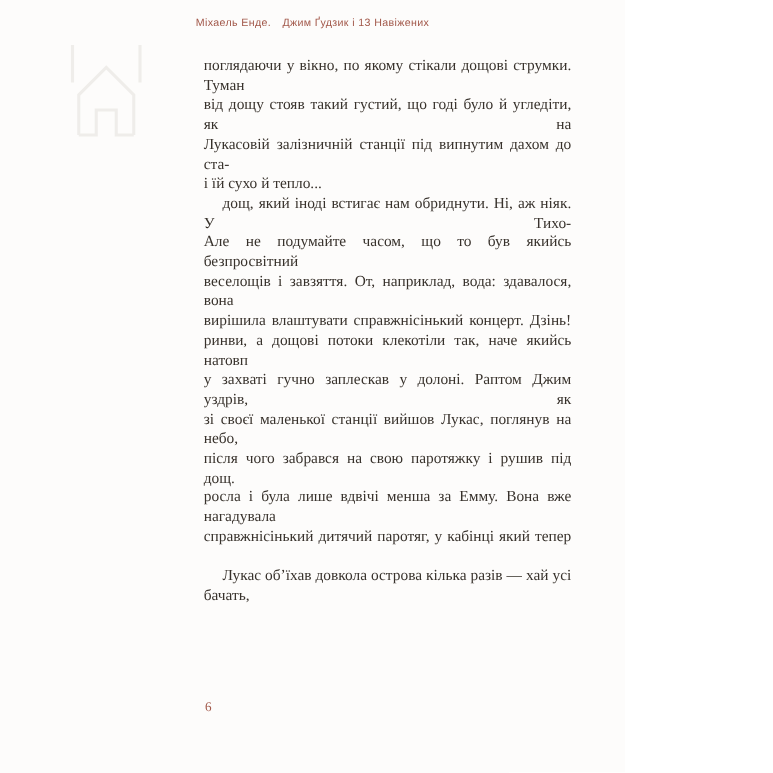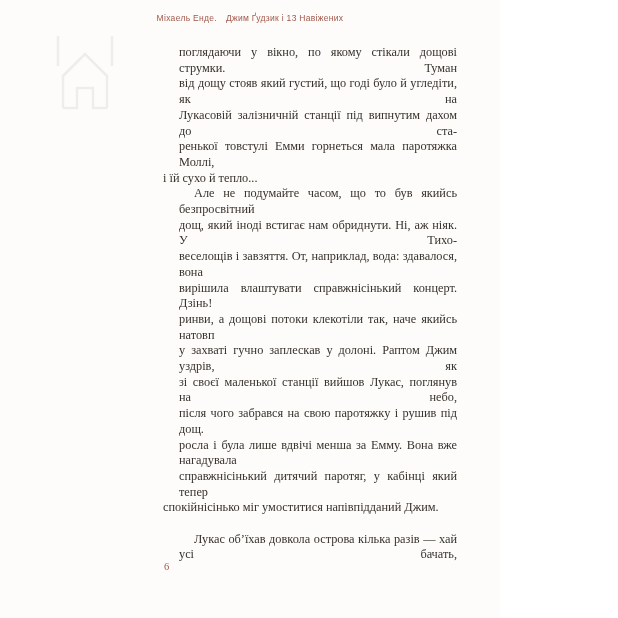--- a/index.html
+++ b/index.html
@@ -32,21 +32,21 @@
     left:163px; top:45px;
     width:294px;
     font-size:12.3px;
     line-height:15.7px;
     color:#38322c;
   }
   .para { text-align:left; }
   .para.gap { margin-top:15.7px; }
   .para.indent .line:first-child { text-indent:15px; }
   .line { white-space:normal; }
-  .line.jl { text-align:justify; text-align-last:justify;margin-left:16px; }
+  .line.jl { text-align:justify; text-align-last:justify; }
   .pagenum {
     position:absolute;
     left:164px; top:561px;
     font-size:10.5px;
     color:#a2584a;
   }
 </style>
 </head>
 <body>
 
@@ -59,37 +59,35 @@
   <svg class="watermark" viewBox="0 0 64 74" fill="none" xmlns="http://www.w3.org/2000/svg">
     <path d="M5 0 L5 30" stroke="#efedea" stroke-width="2.5"></path>
     <path d="M59 0 L59 30" stroke="#efedea" stroke-width="2.5"></path>
     <path d="M10 72 L10 40 L32 18 L54 40 L54 72" stroke="#efedea" stroke-width="2.5" stroke-linejoin="miter"></path>
     <path d="M10 72 L24 72 L24 52 L40 52 L40 72 L54 72" stroke="#efedea" stroke-width="2.5"></path>
   </svg>
 
   <div class="body-text">
     <div class="para">
         <div class="line jl">поглядаючи у вікно, по якому стікали дощові струмки. Туман</div>
-        <div class="line jl">від дощу стояв який густий, що годі було й угледіти, як на</div>
+        <div class="line jl">від дощу стояв такий густий, що годі було й угледіти, як на</div>
         <div class="line jl">Лукасовій залізничній станції під випнутим дахом до ста-</div>
-        <div class="line jl">ренької товстулі Емми горнеться мала паротяжка Моллі,</div>
         <div class="line">і їй сухо й тепло...</div>
       </div>
     <div class="para indent">
+        <div class="line jl">дощ, який іноді встигає нам обриднути. Ні, аж ніяк. У Тихо-</div>
         <div class="line jl">Але не подумайте часом, що то був якийсь безпросвітний</div>
-        <div class="line jl">дощ, який іноді встигає нам обриднути. Ні, аж ніяк. У Тихо-</div>
         <div class="line jl">веселощів і завзяття. От, наприклад, вода: здавалося, вона</div>
         <div class="line jl">вирішила влаштувати справжнісінький концерт. Дзінь!</div>
         <div class="line jl">ринви, а дощові потоки клекотіли так, наче якийсь натовп</div>
         <div class="line jl">у захваті гучно заплескав у долоні. Раптом Джим уздрів, як</div>
         <div class="line jl">зі своєї маленької станції вийшов Лукас, поглянув на небо,</div>
         <div class="line jl">після чого забрався на свою паротяжку і рушив під дощ.</div>
         <div class="line jl">росла і була лише вдвічі менша за Емму. Вона вже нагадувала</div>
         <div class="line jl">справжнісінький дитячий паротяг, у кабінці який тепер</div>
-        <div class="line">спокійнісінько міг умоститися напівпідданий Джим.</div>
       </div>
     <div class="para indent gap">
         <div class="line jl">Лукас об’їхав довкола острова кілька разів — хай усі бачать,</div>
       </div>
 
   </div>
 
   <div class="pagenum">6</div>
 
 </div>

